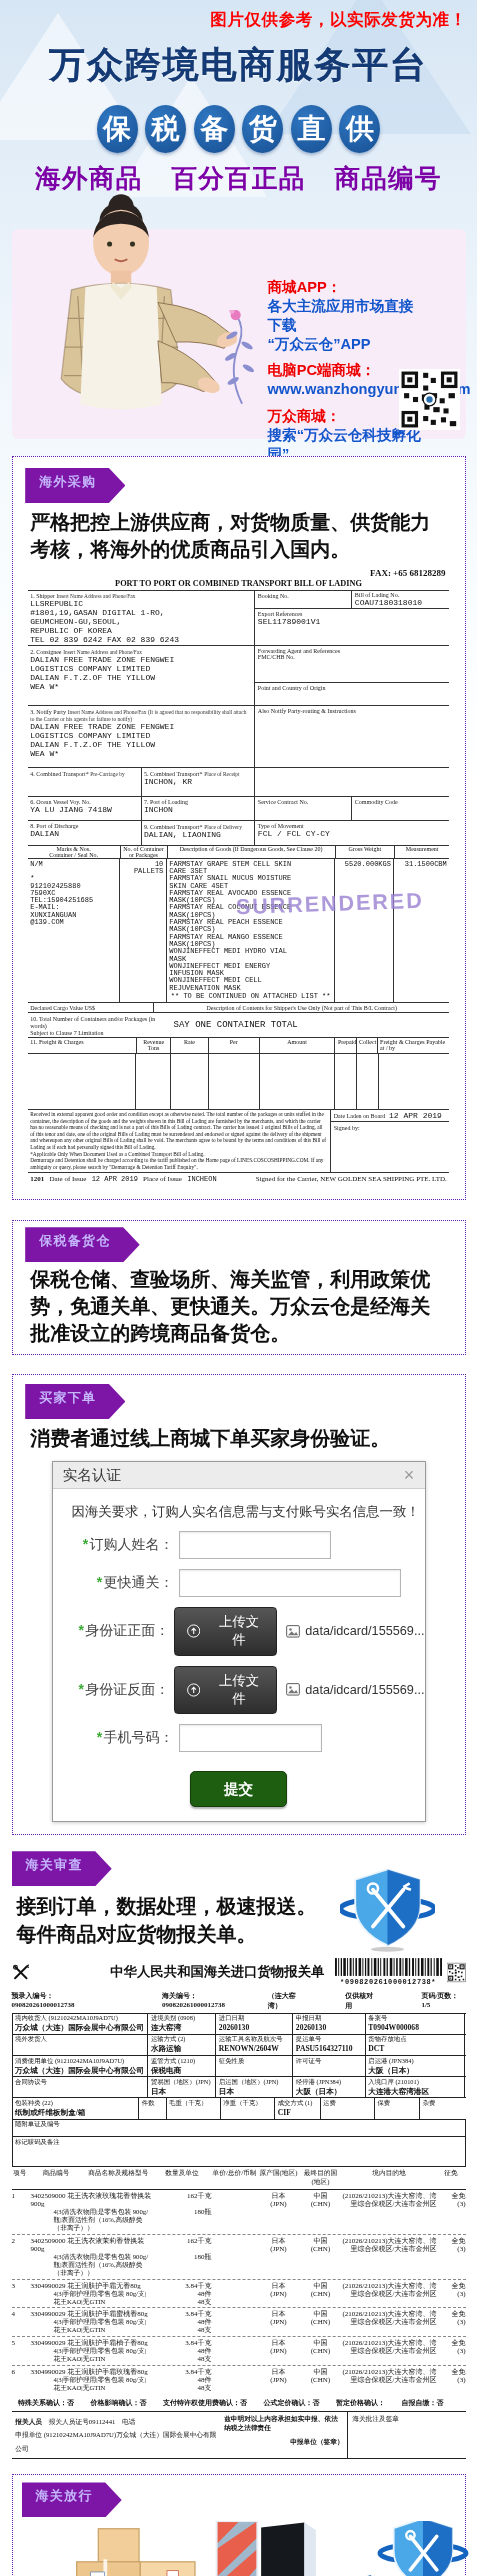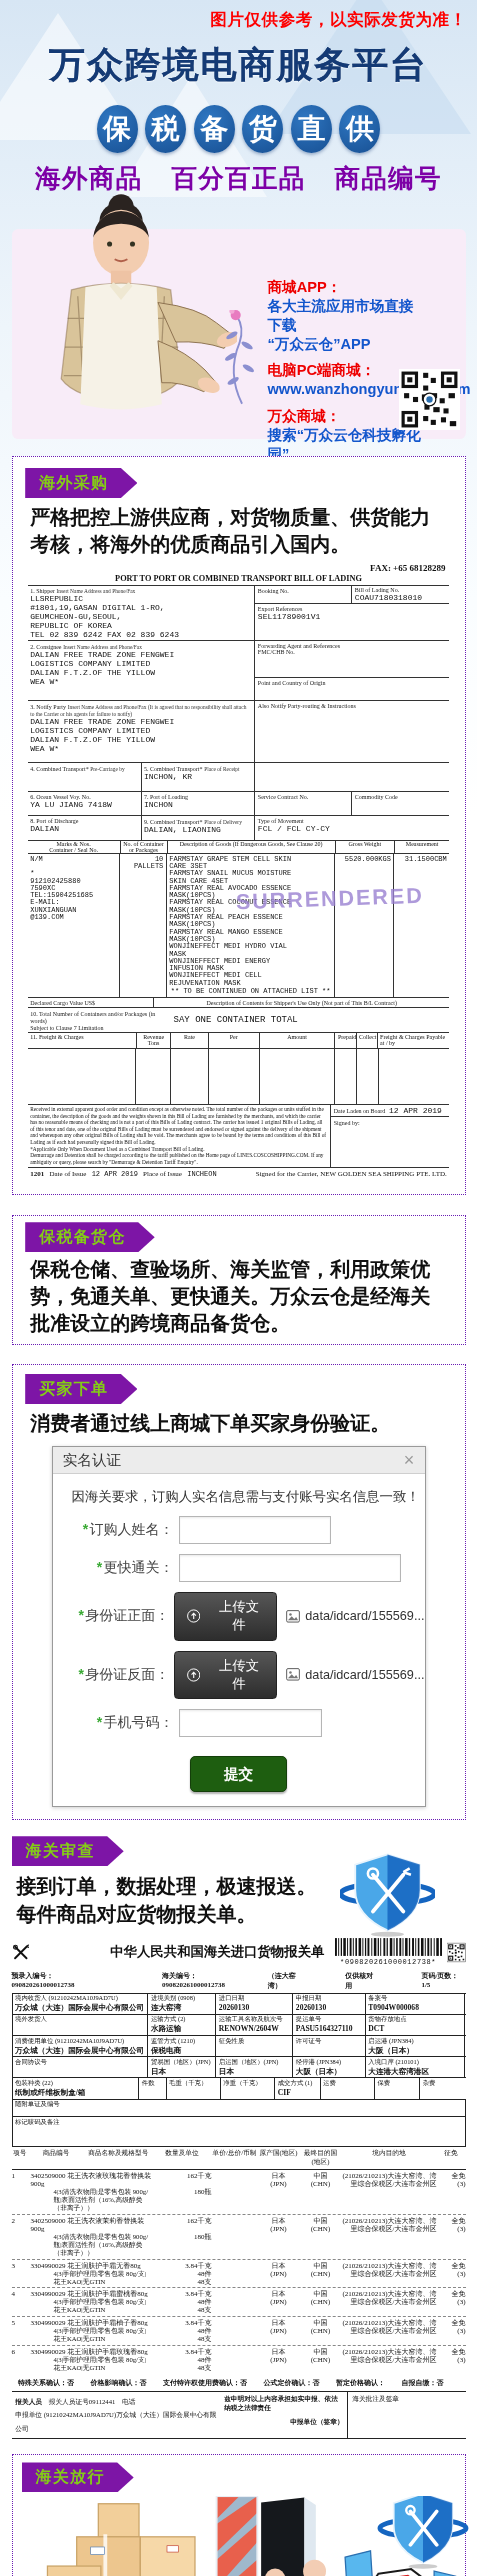--- a/index.html
+++ b/index.html
@@ -30,21 +30,21 @@
 
   .purchase{position:relative;margin:33px 11.5px 0;height:210px;background:#f8ecf8;border-radius:6.4px;}
   .p-right{position:absolute;left:256px;top:41px;width:218px;}
   .p-header{width:210px;height:29px;background:#7b10a6;color:#fff;font-size:17px;font-weight:bold;line-height:29px;text-align:center;border-radius:1.3px;}
   .p-group{margin-top:7.6px;line-height:19px;}
   .p-label{color:#ee0000;font-size:14.6px;font-weight:bold;}
   .p-line{color:#1356cc;font-size:14.6px;font-weight:bold;max-width:159px;}
   .qr-big{position:absolute;right:5.1px;bottom:9px;}
 
   .dbox{border:1.9px dotted #6a1db4;margin:0 11.5px;background:#fff;position:relative;}
-  .badge{display:inline-block;background:#7d15a6;color:#84cc16;font-size:16px;font-weight:bold;line-height:1;padding:7px 29px 7px 14px;letter-spacing:1.3px;clip-path:polygon(0 0,calc(100% - 16.5px) 0,100% 50%,calc(100% - 16.5px) 100%,0 100%);}
+  .badge{display:inline-block;background:#7d15a6;color:#c4b5fd;font-size:13px;font-weight:bold;line-height:1;padding:7px 29px 15px 14px;letter-spacing:1.3px;clip-path:polygon(0 0,calc(100% - 16.5px) 0,100% 50%,calc(100% - 16.5px) 100%,0 100%);}
   .sdesc{font-size:20px;font-weight:bold;color:#101010;line-height:1.34;margin:6.4px 5.1px 0;}
 
   
   .bol{margin:5.1px 2.5px 0;font-family:"Liberation Serif", serif;color:#111;}
   .bol .fax{text-align:right;font-size:9px;font-weight:bold;padding-right:3.8px;}
   .bol .btitle{text-align:center;font-size:8.3px;font-weight:bold;margin-top:1.3px;}
   .bdoc{border-top:1.3px solid #333;margin-top:1.3px;font-size:6.4px;position:relative;}
   .brow{display:flex;}
   .bcell{padding:1.3px 2.5px;box-sizing:border-box;}
   .lbl{font-size:6px;color:#222;}
@@ -83,21 +83,21 @@
   .filerow{display:flex;align-items:center;gap:5.1px;margin-left:9px;font-size:12.7px;color:#333;}
   .submit{display:block;margin:19px auto 14px;background:#1e5e10;color:#fff;font-size:14.6px;font-weight:bold;border:0.6px solid #143f0a;border-radius:5.1px;padding:7.6px 33px;cursor:pointer;box-shadow:0 1.3px 1.9px rgba(0,0,0,.3);}
 
   
   .review{margin:16.5px 11.5px 0;position:relative;}
   .shield-wrap{position:absolute;right:31px;top:16.5px;}
   .cdoc{margin-top:9px;font-family:"Liberation Serif", serif;color:#111;}
   .cdoc-head{display:flex;align-items:center;gap:5.1px;}
   .ctitle{font-size:13.4px;font-weight:bold;white-space:nowrap;margin-left:76px;}
   .cbar{margin-left:5.1px;text-align:center;}
-  .cbartext{font-family:"Liberation Mono",monospace;font-size:7px;letter-spacing:0.6px;}
+  .cbartext{font-family:"Liberation Mono",monospace;font-size:7px;letter-spacing:0.6px;font-weight:bold;}
   .cinfo{display:flex;gap:11.5px;font-size:7px;font-weight:bold;margin:3.8px 0 1.3px;}
   .cgrid{border-top:1.3px solid #222;border-left:0.6px solid #222;}
   .crow{display:grid;border-bottom:0.6px solid #222;}
   .g5{grid-template-columns:30% 15% 17% 16% 22%;}
   .g8{grid-template-columns:28% 6% 12% 12% 10% 12% 10% 10%;}
   .ccell{border-right:0.6px solid #222;padding:0.6px 2.5px;min-height:19px;}
   .clbl{font-size:6.4px;}
   .cval{font-size:7.6px;font-weight:bold;}
   .ithead{display:grid;grid-template-columns:16.5px 56px 1fr 59px 46px 42px 42px 95px 29px;font-size:6.7px;border-bottom:0.6px solid #222;padding:1.9px 0;}
   .ithead span{text-align:center;}

